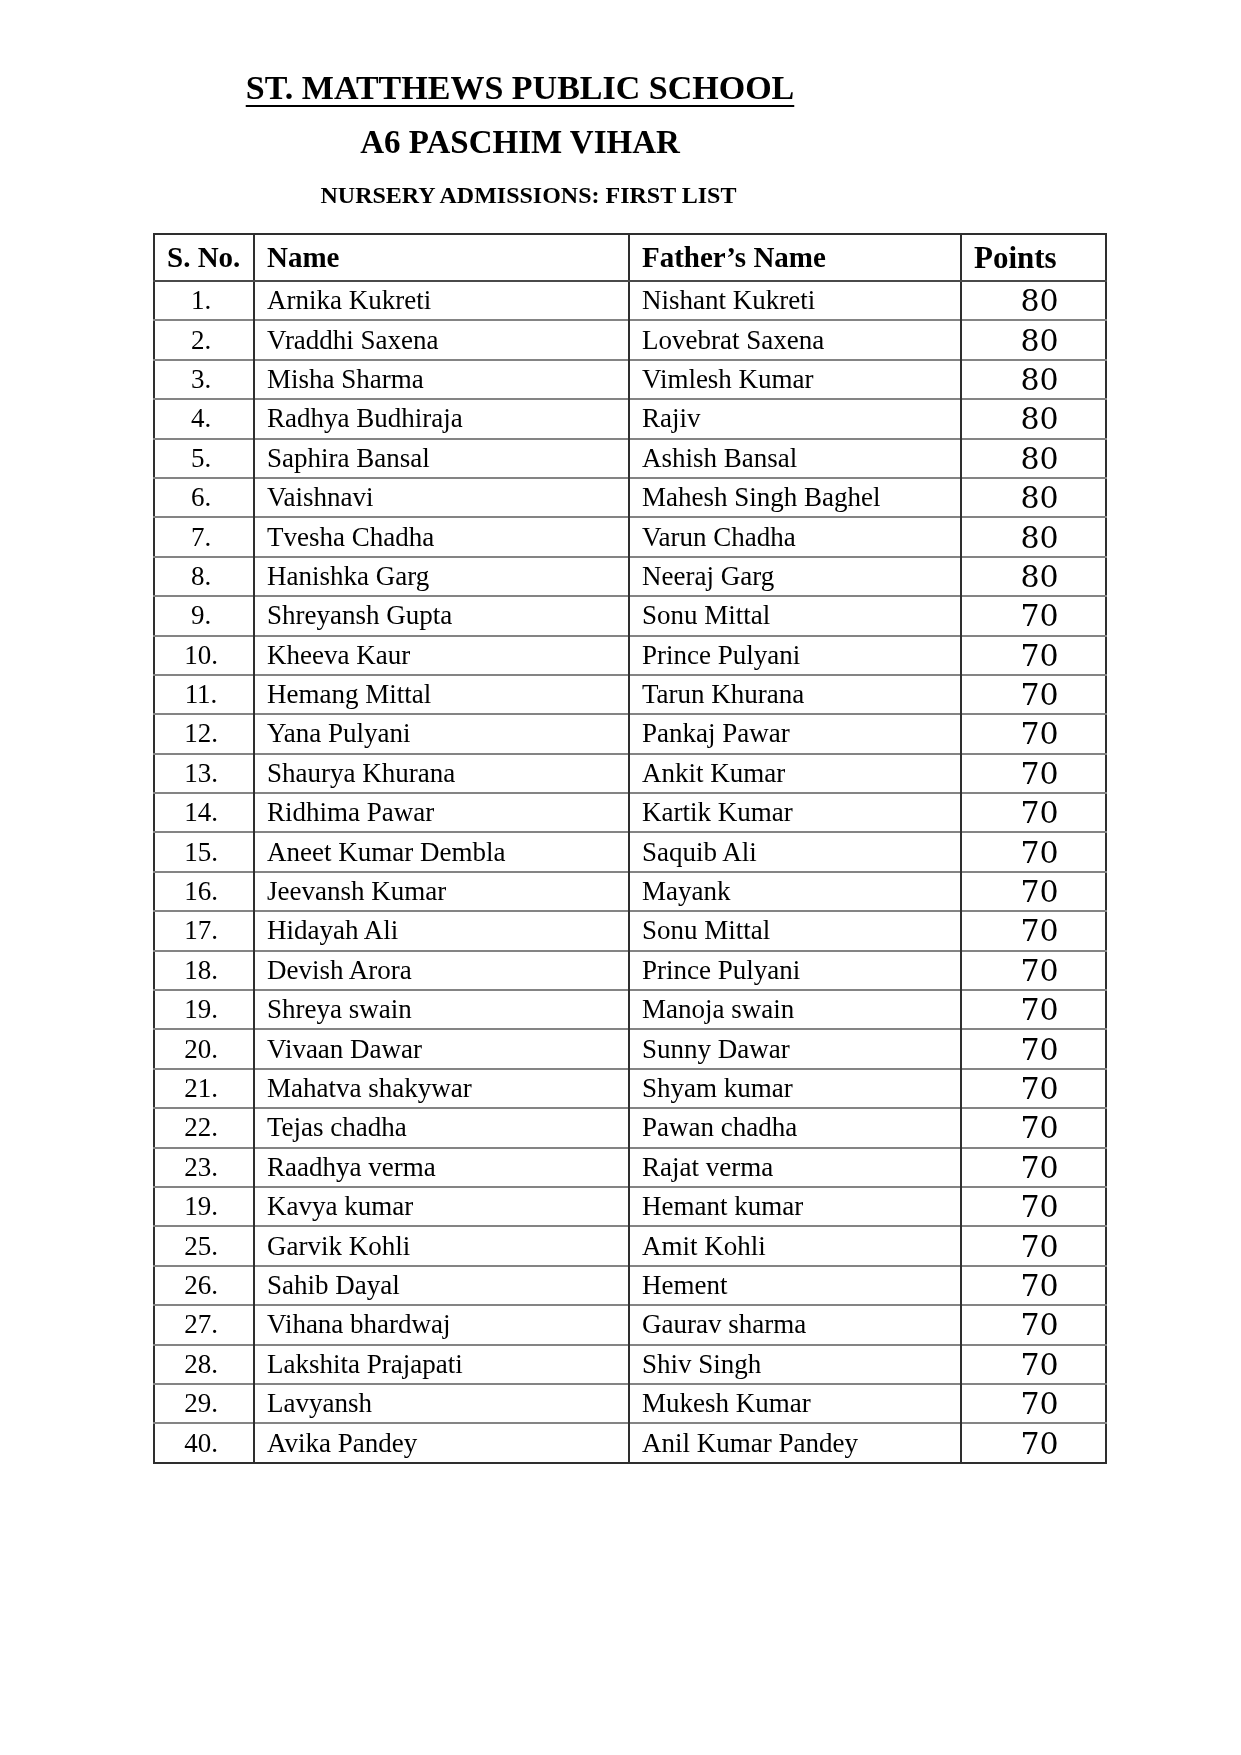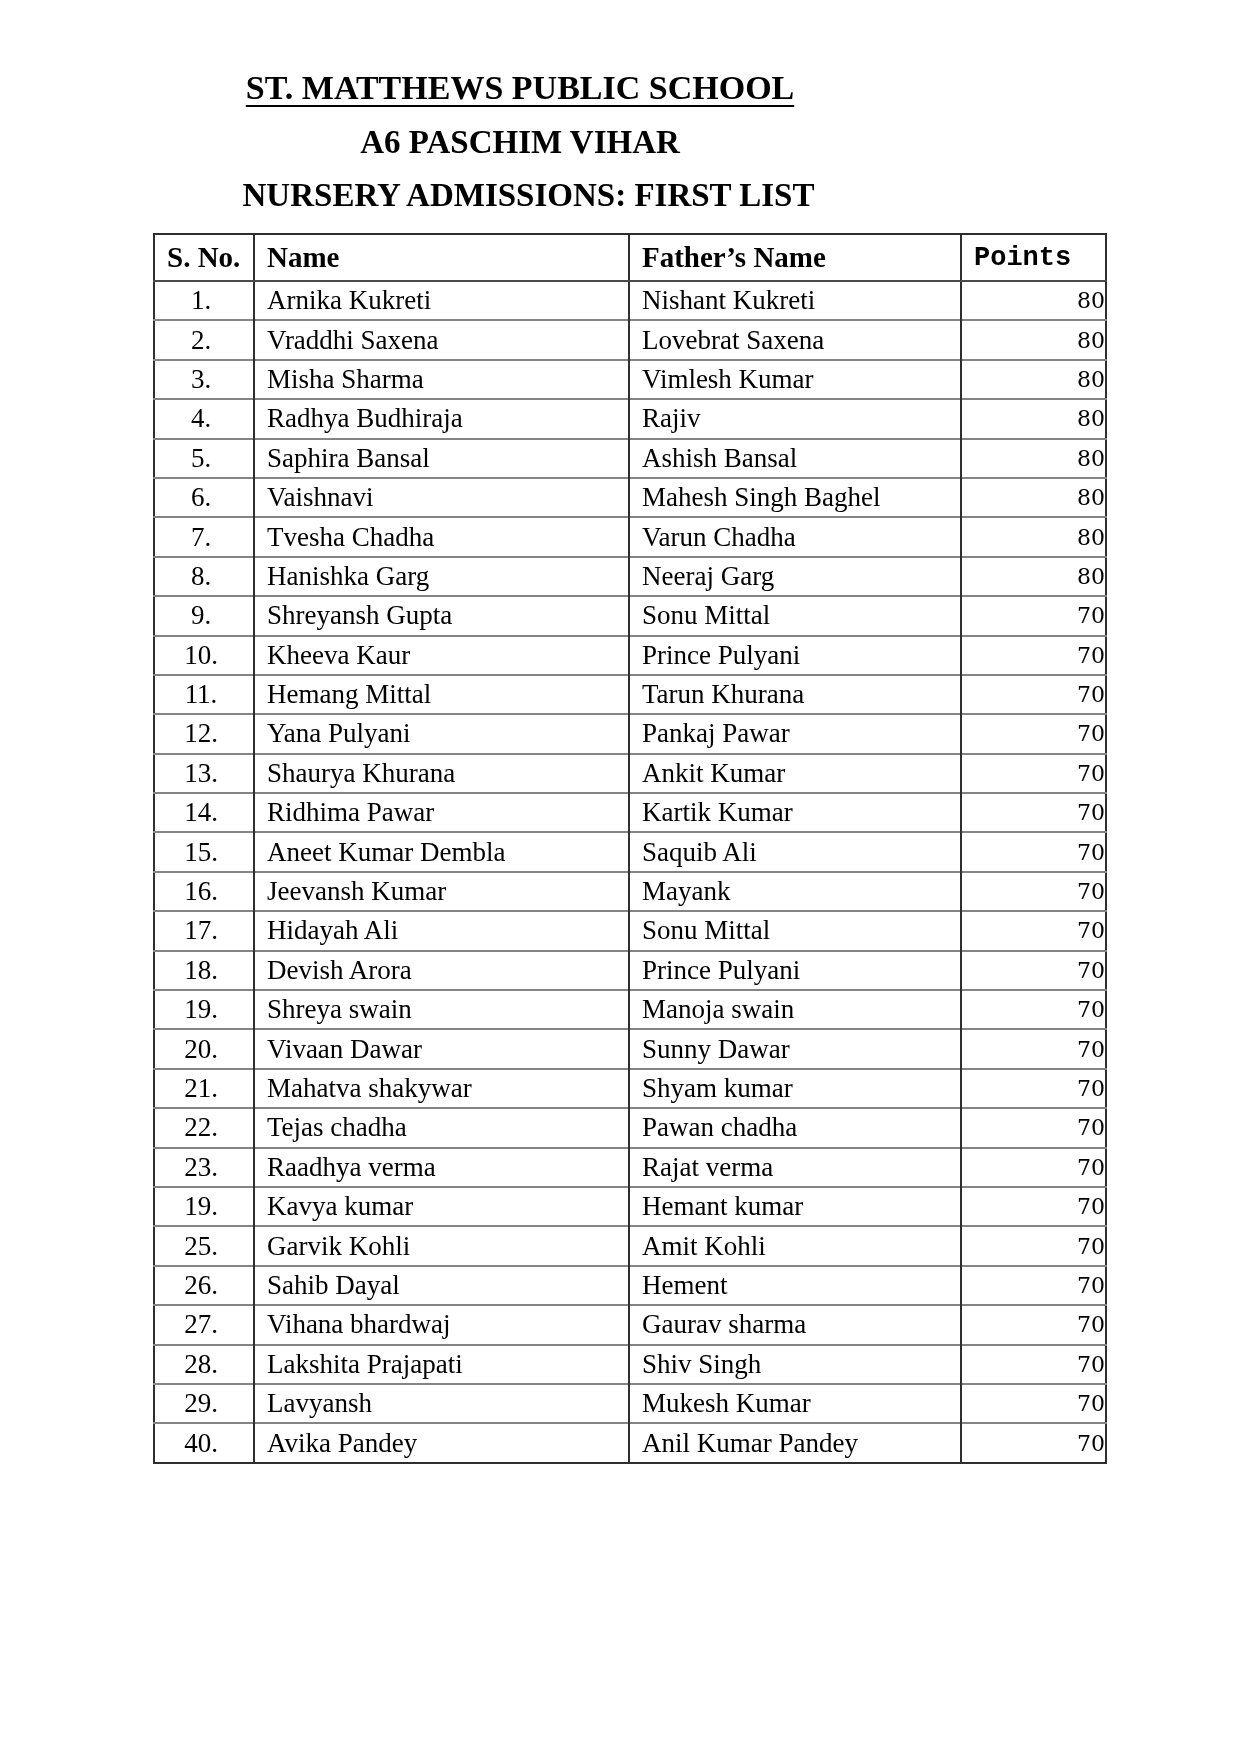--- a/index.html
+++ b/index.html
@@ -22,21 +22,21 @@
   }
   .heading1 {
     top: 70px;
     font-size: 34px;
     line-height: 36px;
     text-decoration: underline;
     text-decoration-thickness: 2px;
     text-underline-offset: 6px;
   }
   .heading2 { top: 125px; font-size: 33px; line-height: 35px; }
-  .heading3 { top: 178px; font-size: 33px; line-height: 35px; padding-left: 17px; }
+  .heading3 { top: 178px; font-size: 24px; line-height: 35px; padding-left: 17px; }
 
   table.admissions {
     position: absolute;
     left: 153px;
     top: 233px;
     width: 952px;
     border-collapse: collapse;
     table-layout: fixed;
     border: 2px solid #2e2e2e;
   }
@@ -53,37 +53,37 @@
   thead tr { height: 47px; }
   thead th {
     border-bottom: 2px solid #4a4a4a;
     font-family: "Liberation Serif", serif;
     font-size: 29px;
     font-weight: bold;
     text-align: left;
     padding-left: 12px;
   }
   thead th.points-col {
-    font-family: Liberation Mono, monospace;
-    font-size: 27px;
+    font-family: Liberation Serif, serif;
+    font-size: 31px;
   }
 
   tbody tr.data-row { height: 39.4px; }
   tbody tr.data-row + tr.data-row td { border-top: 2px solid #848484; }
   tbody td {
     font-size: 27px;
     padding: 0;
   }
   td.sno-cell { text-align: center; padding-right: 6px; }
   td.name-cell, td.father-name-cell { text-align: left; padding-left: 12px; border-radius: 9px; }
   td.points-cell {
-    text-align: right;
+    text-align: center;
     padding-left: 12px;
     font-family: "DejaVu Serif", serif;
-    font-size: 22px;
+    font-size: 30px;
   }
 </style>
 </head>
 <body>
 
 <div class="heading heading1">ST. MATTHEWS PUBLIC SCHOOL</div>
 <div class="heading heading2">A6 PASCHIM VIHAR</div>
 <div class="heading heading3">NURSERY ADMISSIONS: FIRST LIST</div>
 
 <table class="admissions">

